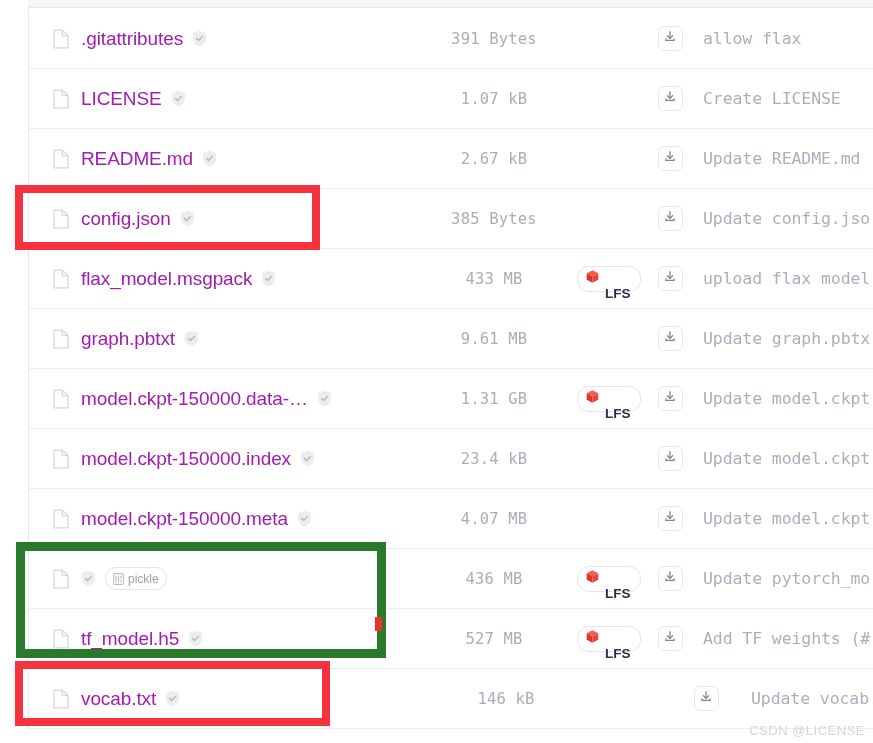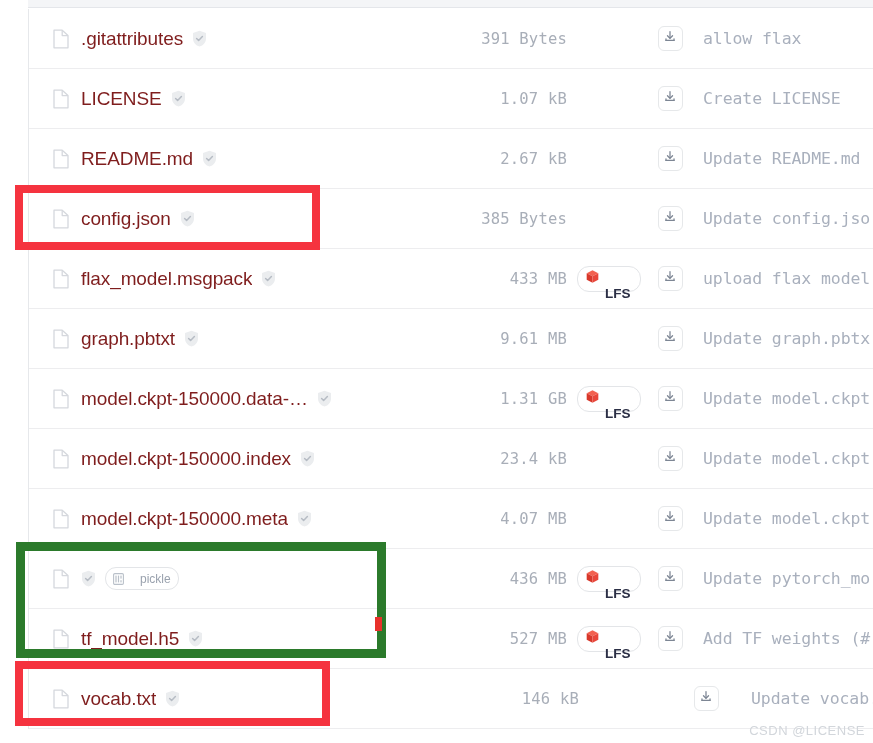--- a/index.html
+++ b/index.html
@@ -69,57 +69,57 @@
   }
   .file-icon {
     flex: 0 0 auto;
     width: 16px;
     height: 20px;
     margin-right: 12px;
     display: block;
   }
   .file-name {
     font-size: 19px;
-    color: #7f1d1d;
+    color: #a21caf;
     letter-spacing: -0.1px;
     margin-right: 9px;
     overflow: hidden;
     text-overflow: ellipsis;
     white-space: nowrap;
   }
   .shield-icon {
     flex: 0 0 auto;
     width: 15px;
     height: 17px;
     display: block;
     opacity: 1;
   }
   .pickle-badge {
     flex: 0 0 auto;
     display: inline-flex;
     align-items: center;
-    gap: 16px;
+    gap: 4px;
     height: 21px;
     margin-left: 9px;
     padding: 0 7px;
     border: 1px solid #e3e5e8;
     border-radius: 11px;
     background: #ffffff;
     font-size: 12px;
     color: #9aa2ae;
     line-height: 1;
     justify-content: space-between;
   }
   .pickle-badge svg { display: block; }
 
   
   .size-cell {
     flex: 0 0 auto;
     width: 150px;
-    text-align: right;
+    text-align: center;
     font-family: "DejaVu Sans Mono", "Liberation Mono", monospace;
     font-size: 15.5px;
     color: #a8aeb8;
     letter-spacing: 0.2px;
     padding-right: 4px;
     box-sizing: border-box;
   }
 
   
   .lfs-cell {

